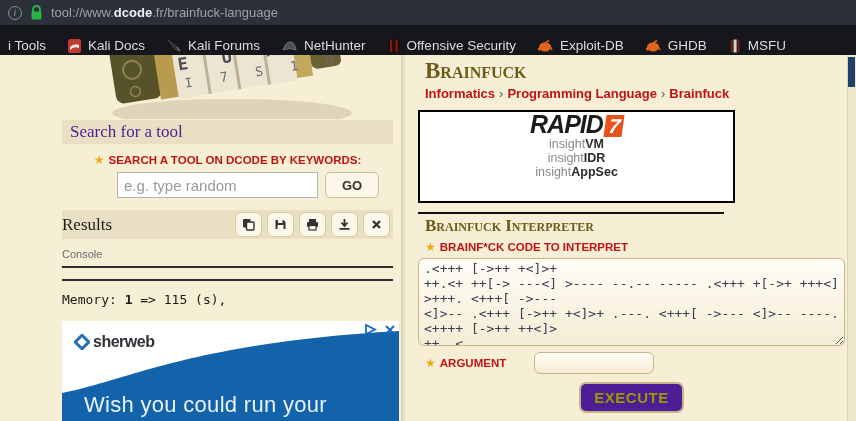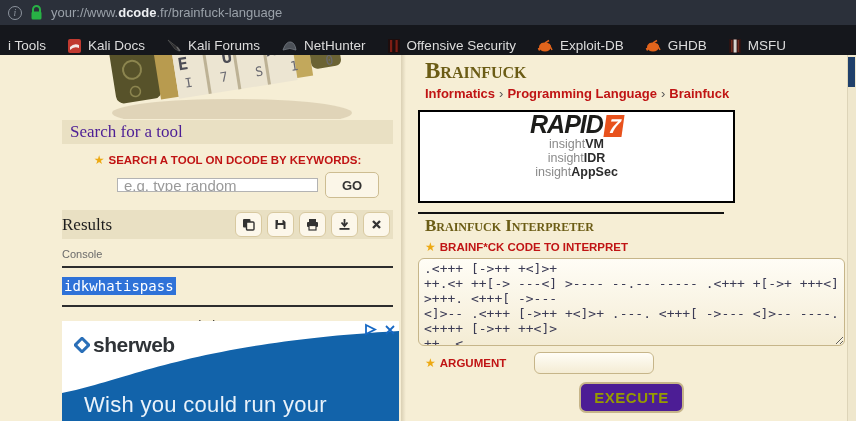--- a/index.html
+++ b/index.html
@@ -33,42 +33,42 @@
   
   .left { position:absolute; top:0; left:62px; width:337px; height:366px; }
   .photo { position:relative; width:331px; height:64px; overflow:hidden; }
   .bar-head { width:331px; height:24px; background:#e9e0c3; color:#4c1d95;
     font-family:"Liberation Serif",serif; font-size:17px; line-height:24px; padding-left:8px;
     margin-top:1px; }
   .srch-label { width:331px; text-align:center; margin-top:9px; font-size:11.5px; font-weight:bold;
     color:#c01414; }
   .star { color:#eda912; font-size:12px; margin-right:4px; font-weight:normal; }
   .srch-row { margin-top:5px; margin-left:55px; display:flex; gap:7px; align-items:center; }
-  .srch-input { width:201px; height:14px; border:1px solid #b3b3b3; background:#fff;
+  .srch-input { width:201px; height:26px; border:1px solid #b3b3b3; background:#fff;
     font-size:15px; color:#444; padding:0 6px; }
   .srch-input::placeholder { color:#9a9a9a; }
   .go-btn { height:26px; padding:0 16px; background:#fbf6e8; border:1px solid #cdbd92;
     border-radius:5px; font-size:13px; color:#333; font-weight:bold; }
   .res-bar { position:relative; width:331px; height:29px; background:#e9e0c3; margin-top:12px; }
   .res-title { font-family:"Liberation Serif",serif; font-size:17px; line-height:29px; color:#1d1d1d; }
   .res-btns { position:absolute; right:3px; top:2px; display:flex; gap:5px; }
   .ic-btn { width:27px; height:25px; background:#fcf7ea; border:1px solid #d8c9a0; border-radius:6px;
     display:flex; align-items:center; justify-content:center; }
   .console-lbl { font-size:11px; color:#6b6b6b; margin-top:9px; }
   .hr { width:331px; height:2px; background:#2d2d2d; }
   .hr1 { margin-top:6px; } .hr2 { margin-top:11px; }
   .out-row { margin-top:10px; font-family:"DejaVu Sans Mono",monospace; font-size:14px; }
   .out-sel { background:#2f72d8; color:#fff; padding:1px 2px; }
   .mem-row { margin-top:11px; font-family:"DejaVu Sans Mono",monospace; font-size:13px;
     color:#1a1a1a; white-space:pre; }
   .mem-row b { font-weight:bold; }
   .ad { position:absolute; left:0; top:266px; width:337px; height:100px; background:#fff; overflow:hidden; }
   .ad-wave { position:absolute; left:0; top:0; width:337px; height:100px; }
   .sherweb { position:absolute; left:12px; top:12px; display:flex; align-items:center; gap:3px; }
-  .sherweb-txt { font-size:21px; font-weight:bold; color:#2f3337; letter-spacing:-0.5px;text-align:center; }
+  .sherweb-txt { font-size:16px; font-weight:bold; color:#2f3337; letter-spacing:-0.5px;text-align:center; }
   .adchoice { position:absolute; right:3px; top:2px; display:flex; gap:6px; align-items:center; }
   .ad-head { position:absolute; left:22px; top:71px; color:#e9f2fa; font-size:22px;
     font-weight:300; letter-spacing:.3px; white-space:nowrap; }
 
   
   .right { position:absolute; top:0; left:418px; width:427px; height:316px; }
   .bf-title { font-family:"Liberation Serif",serif; font-variant:small-caps; font-weight:bold;
     font-size:23px; color:#6b5c15; margin-top:3px; margin-left:7px; }
   .crumbs { margin-left:7px; margin-top:2px; font-size:13px; font-weight:bold; color:#c01414; }
   .crumb { color:#c01414; cursor:pointer; }
@@ -105,21 +105,21 @@
 <body>
 
 <div class="stage">
 
   <div class="urlbar">
     <span class="info-ic">i</span>
     <svg width="15" height="16" viewBox="0 0 15 16">
       <path d="M4 7 V4.5 a3.5 3.5 0 0 1 7 0 V7" fill="none" stroke="#28b245" stroke-width="2"></path>
       <rect x="2.5" y="6.5" width="10" height="8" rx="1.5" fill="#28b245"></rect>
     </svg>
-    <span class="url-text"><span>your://www.</span><span class="hl">dcode</span><span>.fr/brainfuck-language</span></span>
+    <span class="url-text"><span>tool://www.</span><span class="hl">dcode</span><span>.fr/brainfuck-language</span></span>
   </div>
 
   <div class="bookbar">
     <div class="bm first">
       <svg width="8" height="16" viewBox="0 0 8 16">
           <rect x="0" y="2" width="6" height="12" rx="1" fill="#2e3338"></rect>
         </svg>
       <span>i Tools</span>
     </div>
     <div class="bm">
@@ -242,21 +242,20 @@
           <button class="ic-btn">
             <svg width="11" height="11" viewBox="0 0 11 11">
                 <path d="M2 2 L9 9 M9 2 L2 9" stroke="#333" stroke-width="2.4"></path>
               </svg>
           </button>
         </div>
       </div>
 
       <div class="console-lbl">Console</div>
       <div class="hr hr1"></div>
-      <div class="out-row"><span class="out-sel">idkwhatispass</span></div>
       <div class="hr hr2"></div>
       <div class="mem-row"><span>Memory: </span><b>1</b><span> =&gt; 115 (s),</span></div>
 
       <div class="ad">
         <svg class="ad-wave" viewBox="0 0 337 100" preserveAspectRatio="none">
           <path d="M0,72 C70,58 130,22 337,10 L337,100 L0,100 Z" fill="#1263aa"></path>
         </svg>
         <div class="sherweb">
           <svg width="16" height="16" viewBox="0 0 16 16">
               <rect x="3.2" y="3.2" width="9.6" height="9.6" fill="none" stroke="#2a6fb8" stroke-width="3" transform="rotate(45 8 8)"></rect>

